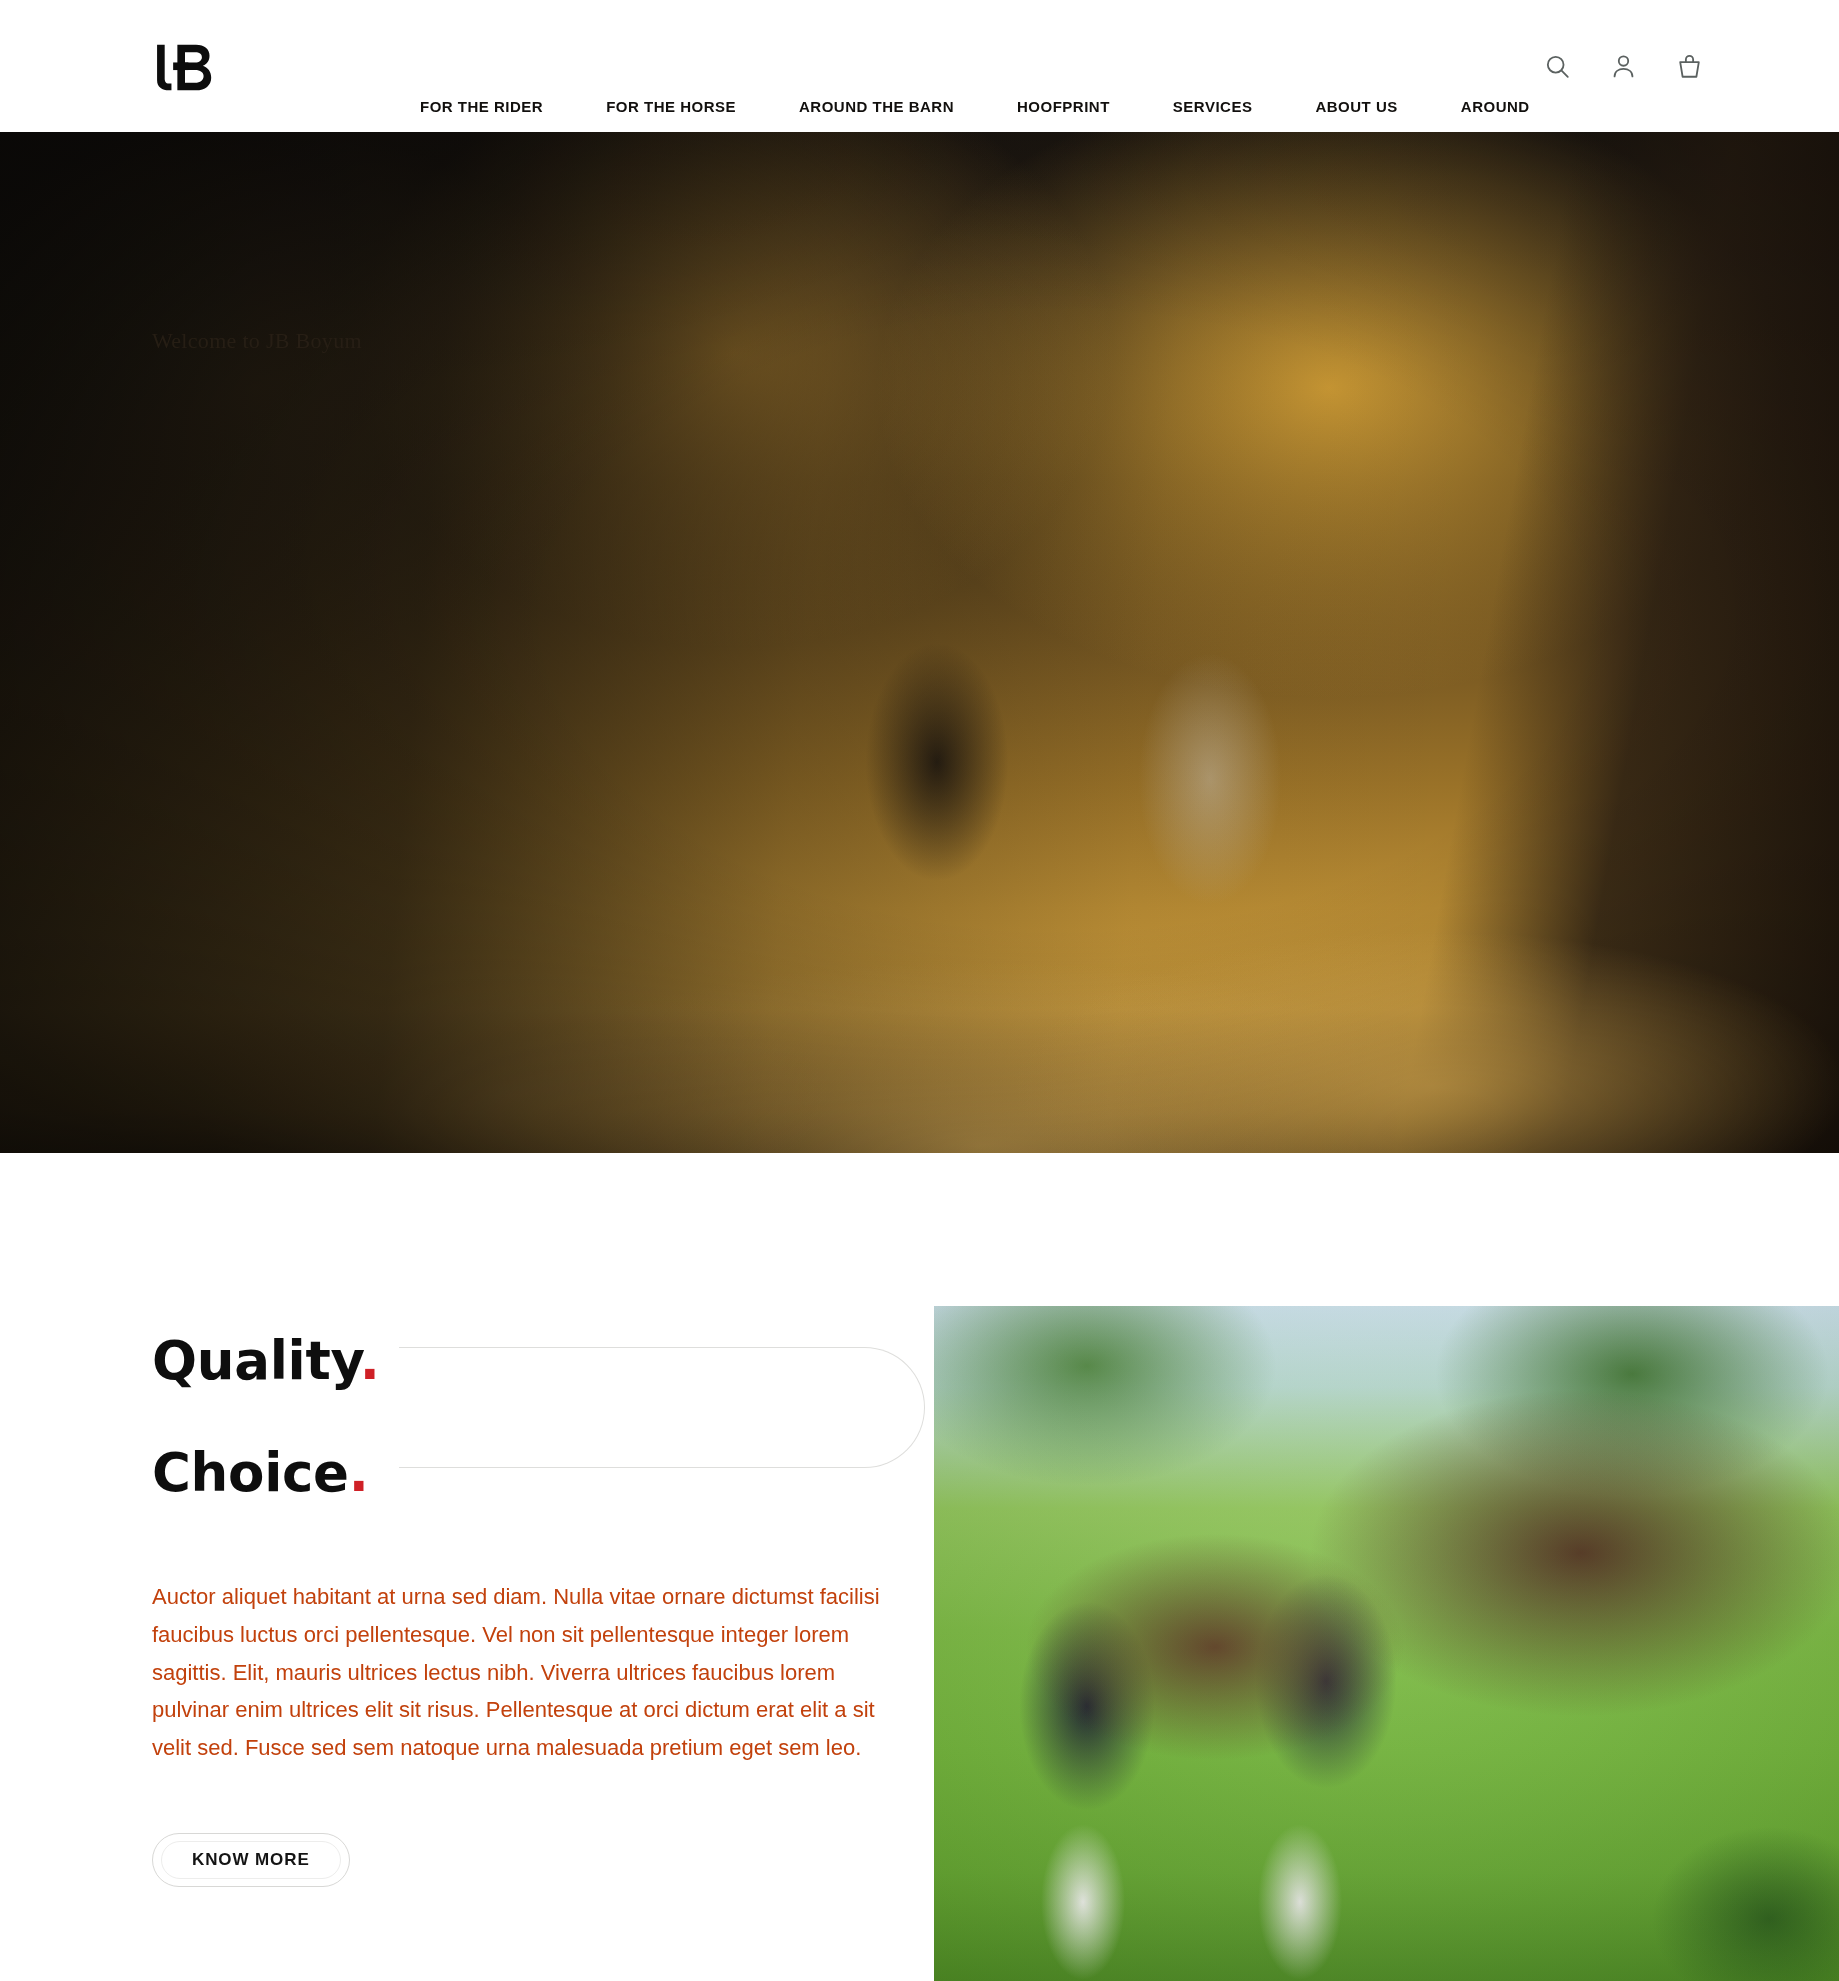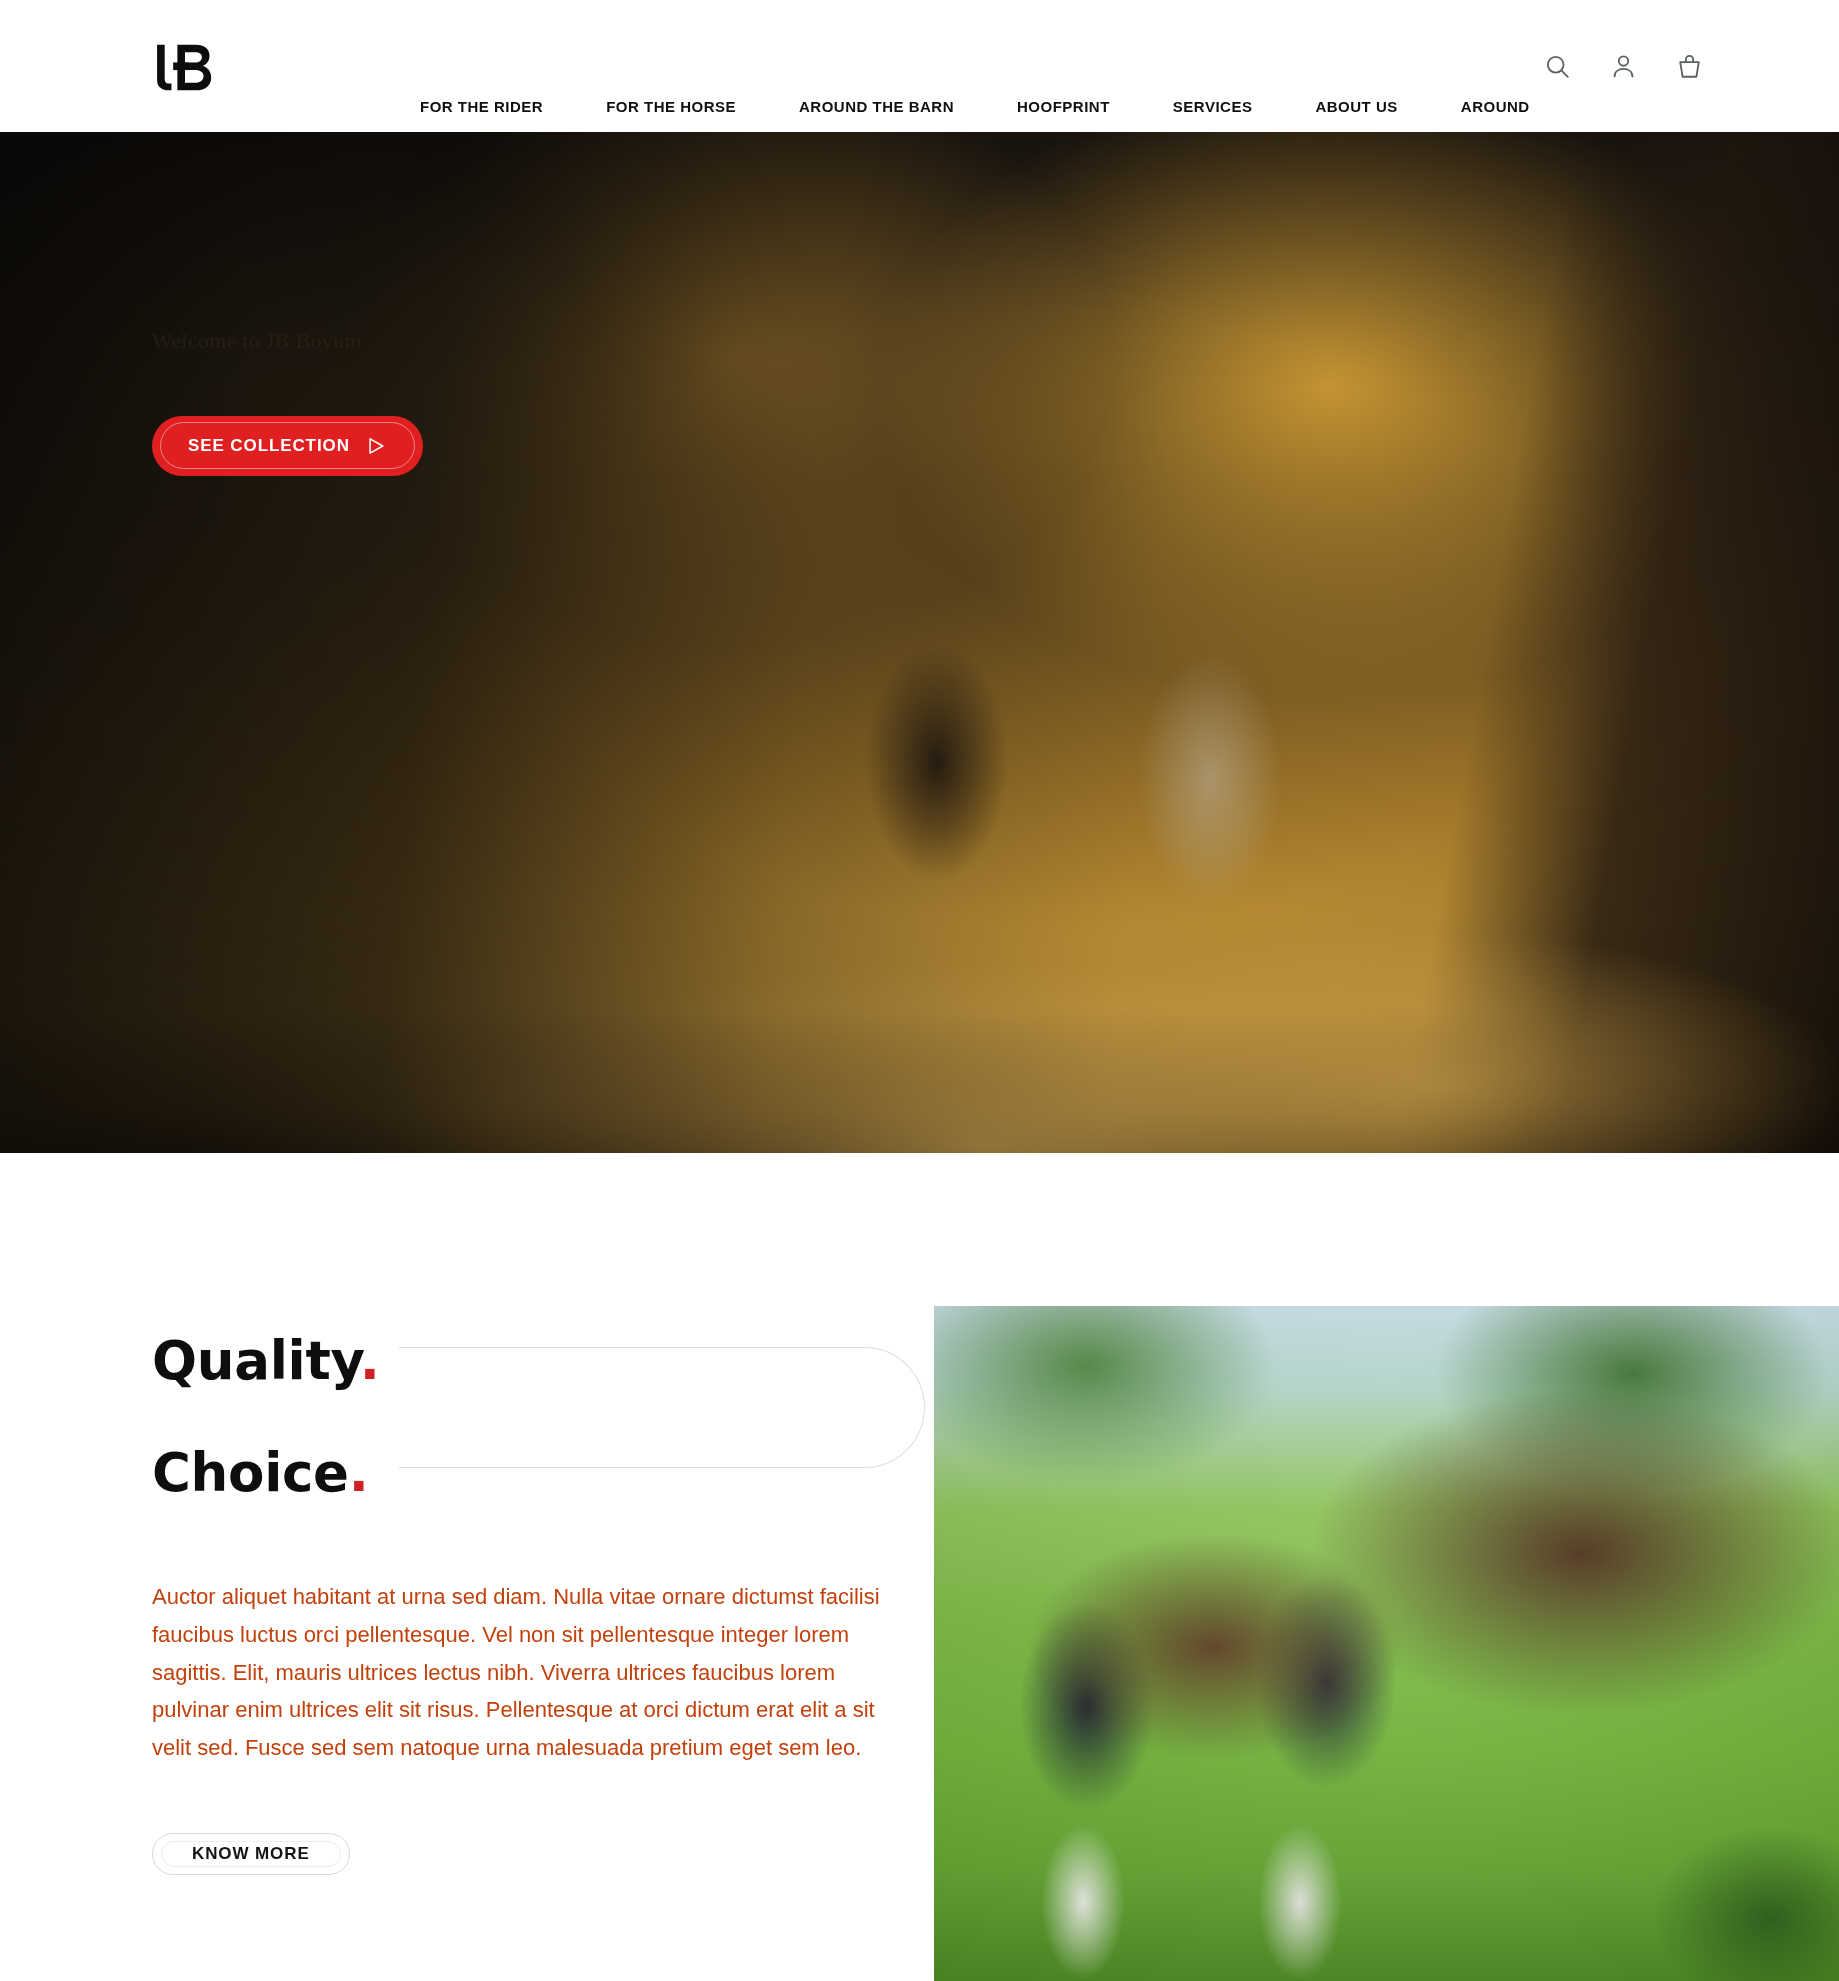--- a/index.html
+++ b/index.html
@@ -207,21 +207,21 @@
     width: 758px;
   }
   .btn-ghost {
     margin-top: 66px;
     display: inline-flex;
     align-items: center;
     justify-content: center;
     background: #ffffff;
     border: 1.4px solid #d8d8d6;
     border-radius: 851px;
-    padding: 10px 39px;
+    padding: 16px 39px;
     position: relative;
     cursor: pointer;
   }
   .btn-ghost::after {
     content: "";
     position: absolute;
     left: 7.7px; right: 7.7px; top: 6.8px; bottom: 6.8px;
     border: 0.9px solid #ededec;
     border-radius: 851px;
     pointer-events: none;
@@ -322,28 +322,20 @@
 <section class="hero">
   <div class="hero-photo"></div>
   <div class="hero-dark-overlay"></div>
   <div class="hero-vignette"></div>
 
   <div class="hero-content">
     <div class="hero-eyebrow">Welcome to JB Boyum</div>
 
 
 
-    <button class="btn-primary">
-      <span class="lbl">SEE COLLECTION</span>
-      <span class="play-ico">
-        <svg viewBox="0 0 26 26" fill="none" stroke="#ffffff" stroke-width="1.8" stroke-linejoin="round">
-          <path d="M6 4.5 L21 13 L6 21.5 Z"></path>
-        </svg>
-      </span>
-    </button>
   </div>
 </section>
 
 <section class="feature">
   <div class="feature-left">
 
     <div class="kicker-row">
       <div class="kicker kicker-1">
         <span>Quality</span><span class="dot">.</span>
       </div>

